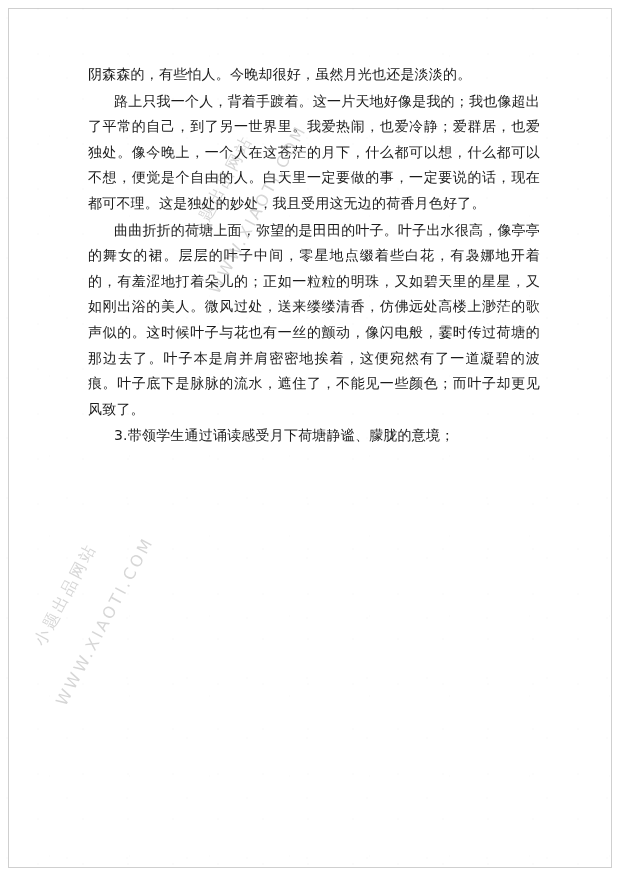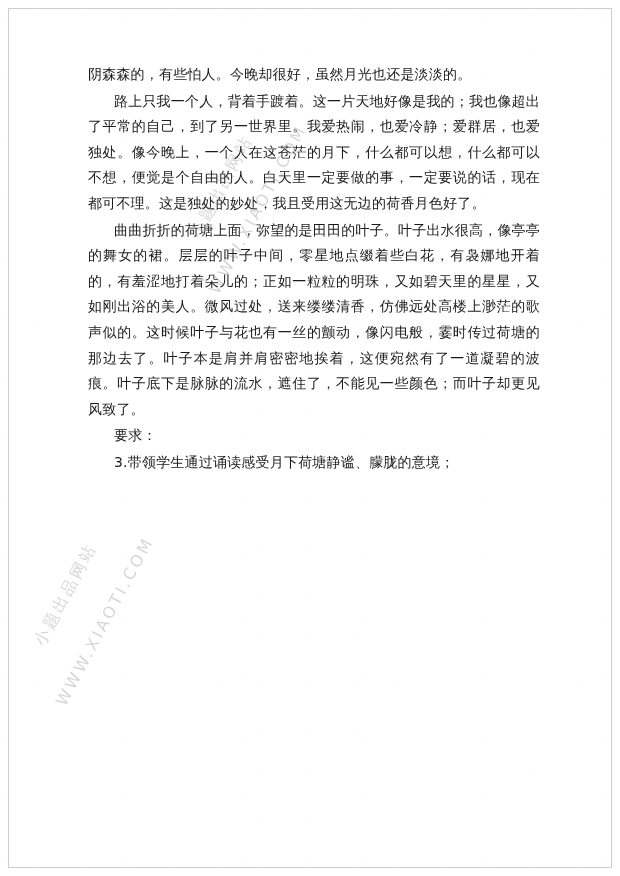--- a/index.html
+++ b/index.html
@@ -110,21 +110,20 @@
 <body>
 
 <div class="page">
   <div class="page-border"></div>
   <div class="noise"></div>
 
   <div class="content">
     <p class="para">阴森森的，有些怕人。今晚却很好，虽然月光也还是淡淡的。</p>
     <p class="para indent">路上只我一个人，背着手踱着。这一片天地好像是我的；我也像超出了平常的自己，到了另一世界里。我爱热闹，也爱冷静；爱群居，也爱独处。像今晚上，一个人在这苍茫的月下，什么都可以想，什么都可以不想，便觉是个自由的人。白天里一定要做的事，一定要说的话，现在都可不理。这是独处的妙处，我且受用这无边的荷香月色好了。</p>
     <p class="para indent">曲曲折折的荷塘上面，弥望的是田田的叶子。叶子出水很高，像亭亭的舞女的裙。层层的叶子中间，零星地点缀着些白花，有袅娜地开着的，有羞涩地打着朵儿的；正如一粒粒的明珠，又如碧天里的星星，又如刚出浴的美人。微风过处，送来缕缕清香，仿佛远处高楼上渺茫的歌声似的。这时候叶子与花也有一丝的颤动，像闪电般，霎时传过荷塘的那边去了。叶子本是肩并肩密密地挨着，这便宛然有了一道凝碧的波痕。叶子底下是脉脉的流水，遮住了，不能见一些颜色；而叶子却更见风致了。</p>
-    <p class="para indent">要求：</p>
     <p class="para indent">3.带领学生通过诵读感受月下荷塘静谧、朦胧的意境；</p>
   </div>
 
   <div class="watermark">
     <div class="wm-text wm1">小题出品网站</div>
     <div class="wm-text wm2">WWW.XIAOTI.COM</div>
     <div class="wm-text wm3">小题出品网站</div>
     <div class="wm-text wm4">WWW.XIAOTI.COM</div>
   </div>
 </div>

